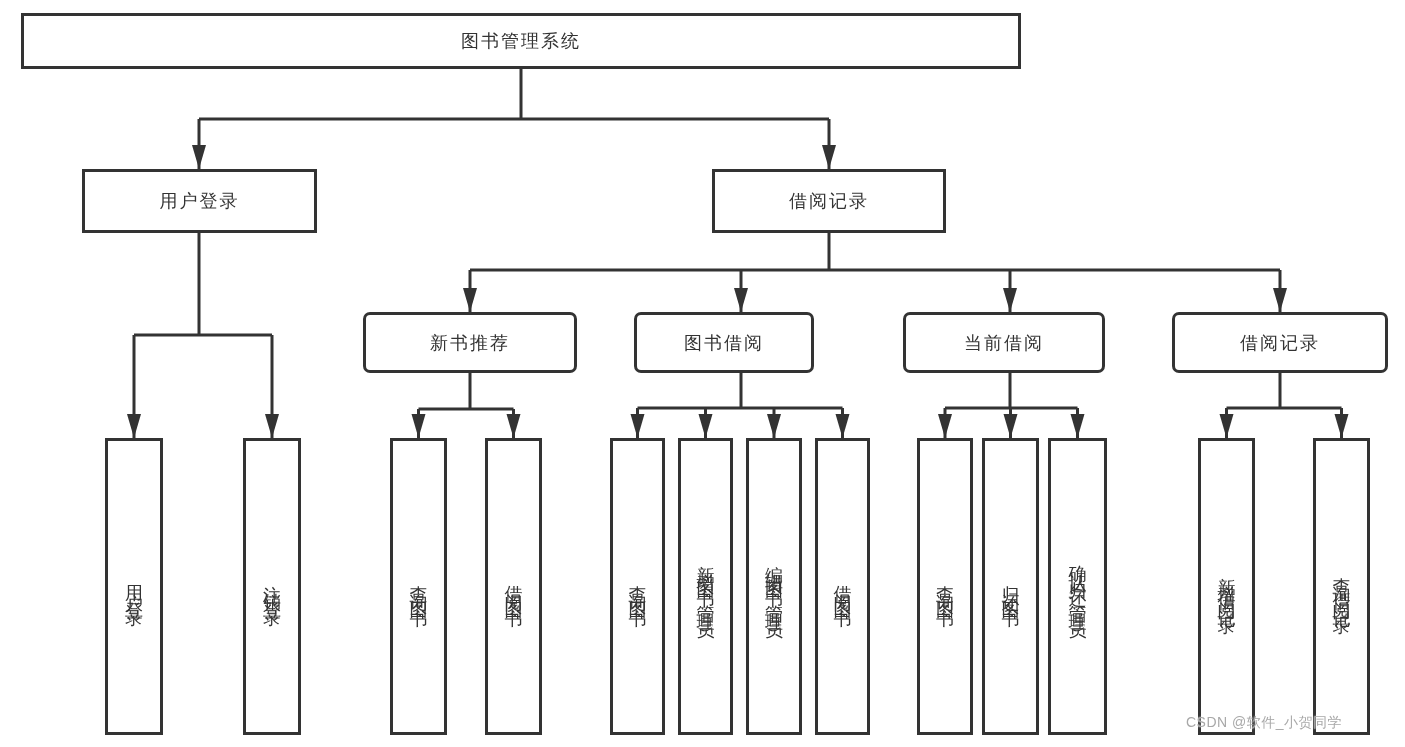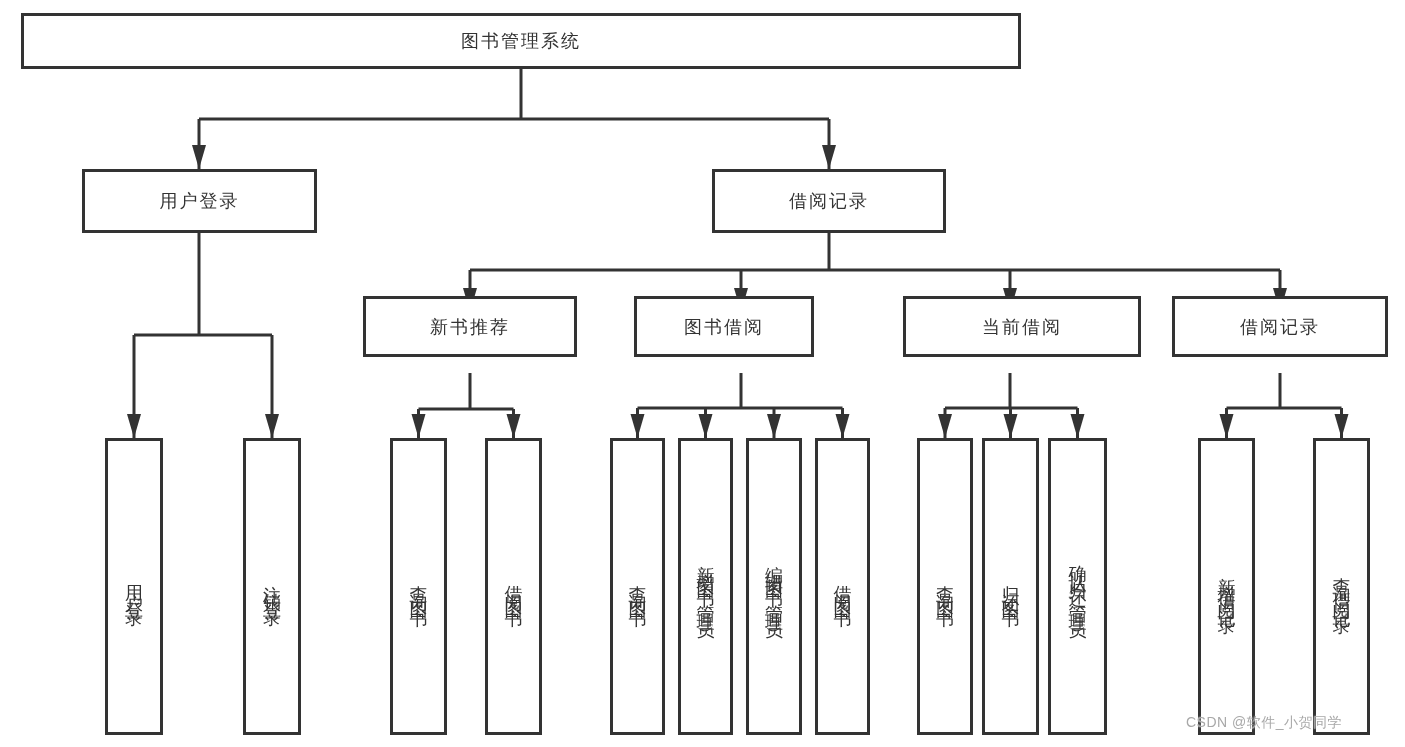--- a/index.html
+++ b/index.html
@@ -46,24 +46,24 @@
   }
   .h-label {
     font-size: 18px;
     letter-spacing: 2px;
     white-space: nowrap;
     color: var(--text);
   }
   .root-box   { left: 21px;  top: 13px;  width: 1000px; height: 56px; }
   .l2a        { left: 82px;  top: 169px; width: 235px;  height: 64px; }
   .l2b        { left: 712px; top: 169px; width: 234px;  height: 64px; }
-  .l3         { top: 296px;  height: 61px; }
+  .l3         { top: 312px;  height: 61px; border-radius: 7px; }
   .l3a { left: 363px;  width: 214px; }
   .l3b { left: 634px;  width: 180px; }
-  .l3c { left: 903px;  width: 238px; }
+  .l3c { left: 903px;  width: 202px; }
   .l3d { left: 1172px; width: 216px; }
   .leaf {
     top: 438px;
     height: 297px;
   }
   .v-label {
     writing-mode: vertical-rl;
     text-orientation: mixed;
     font-size: 18px;
     letter-spacing: 8px;

